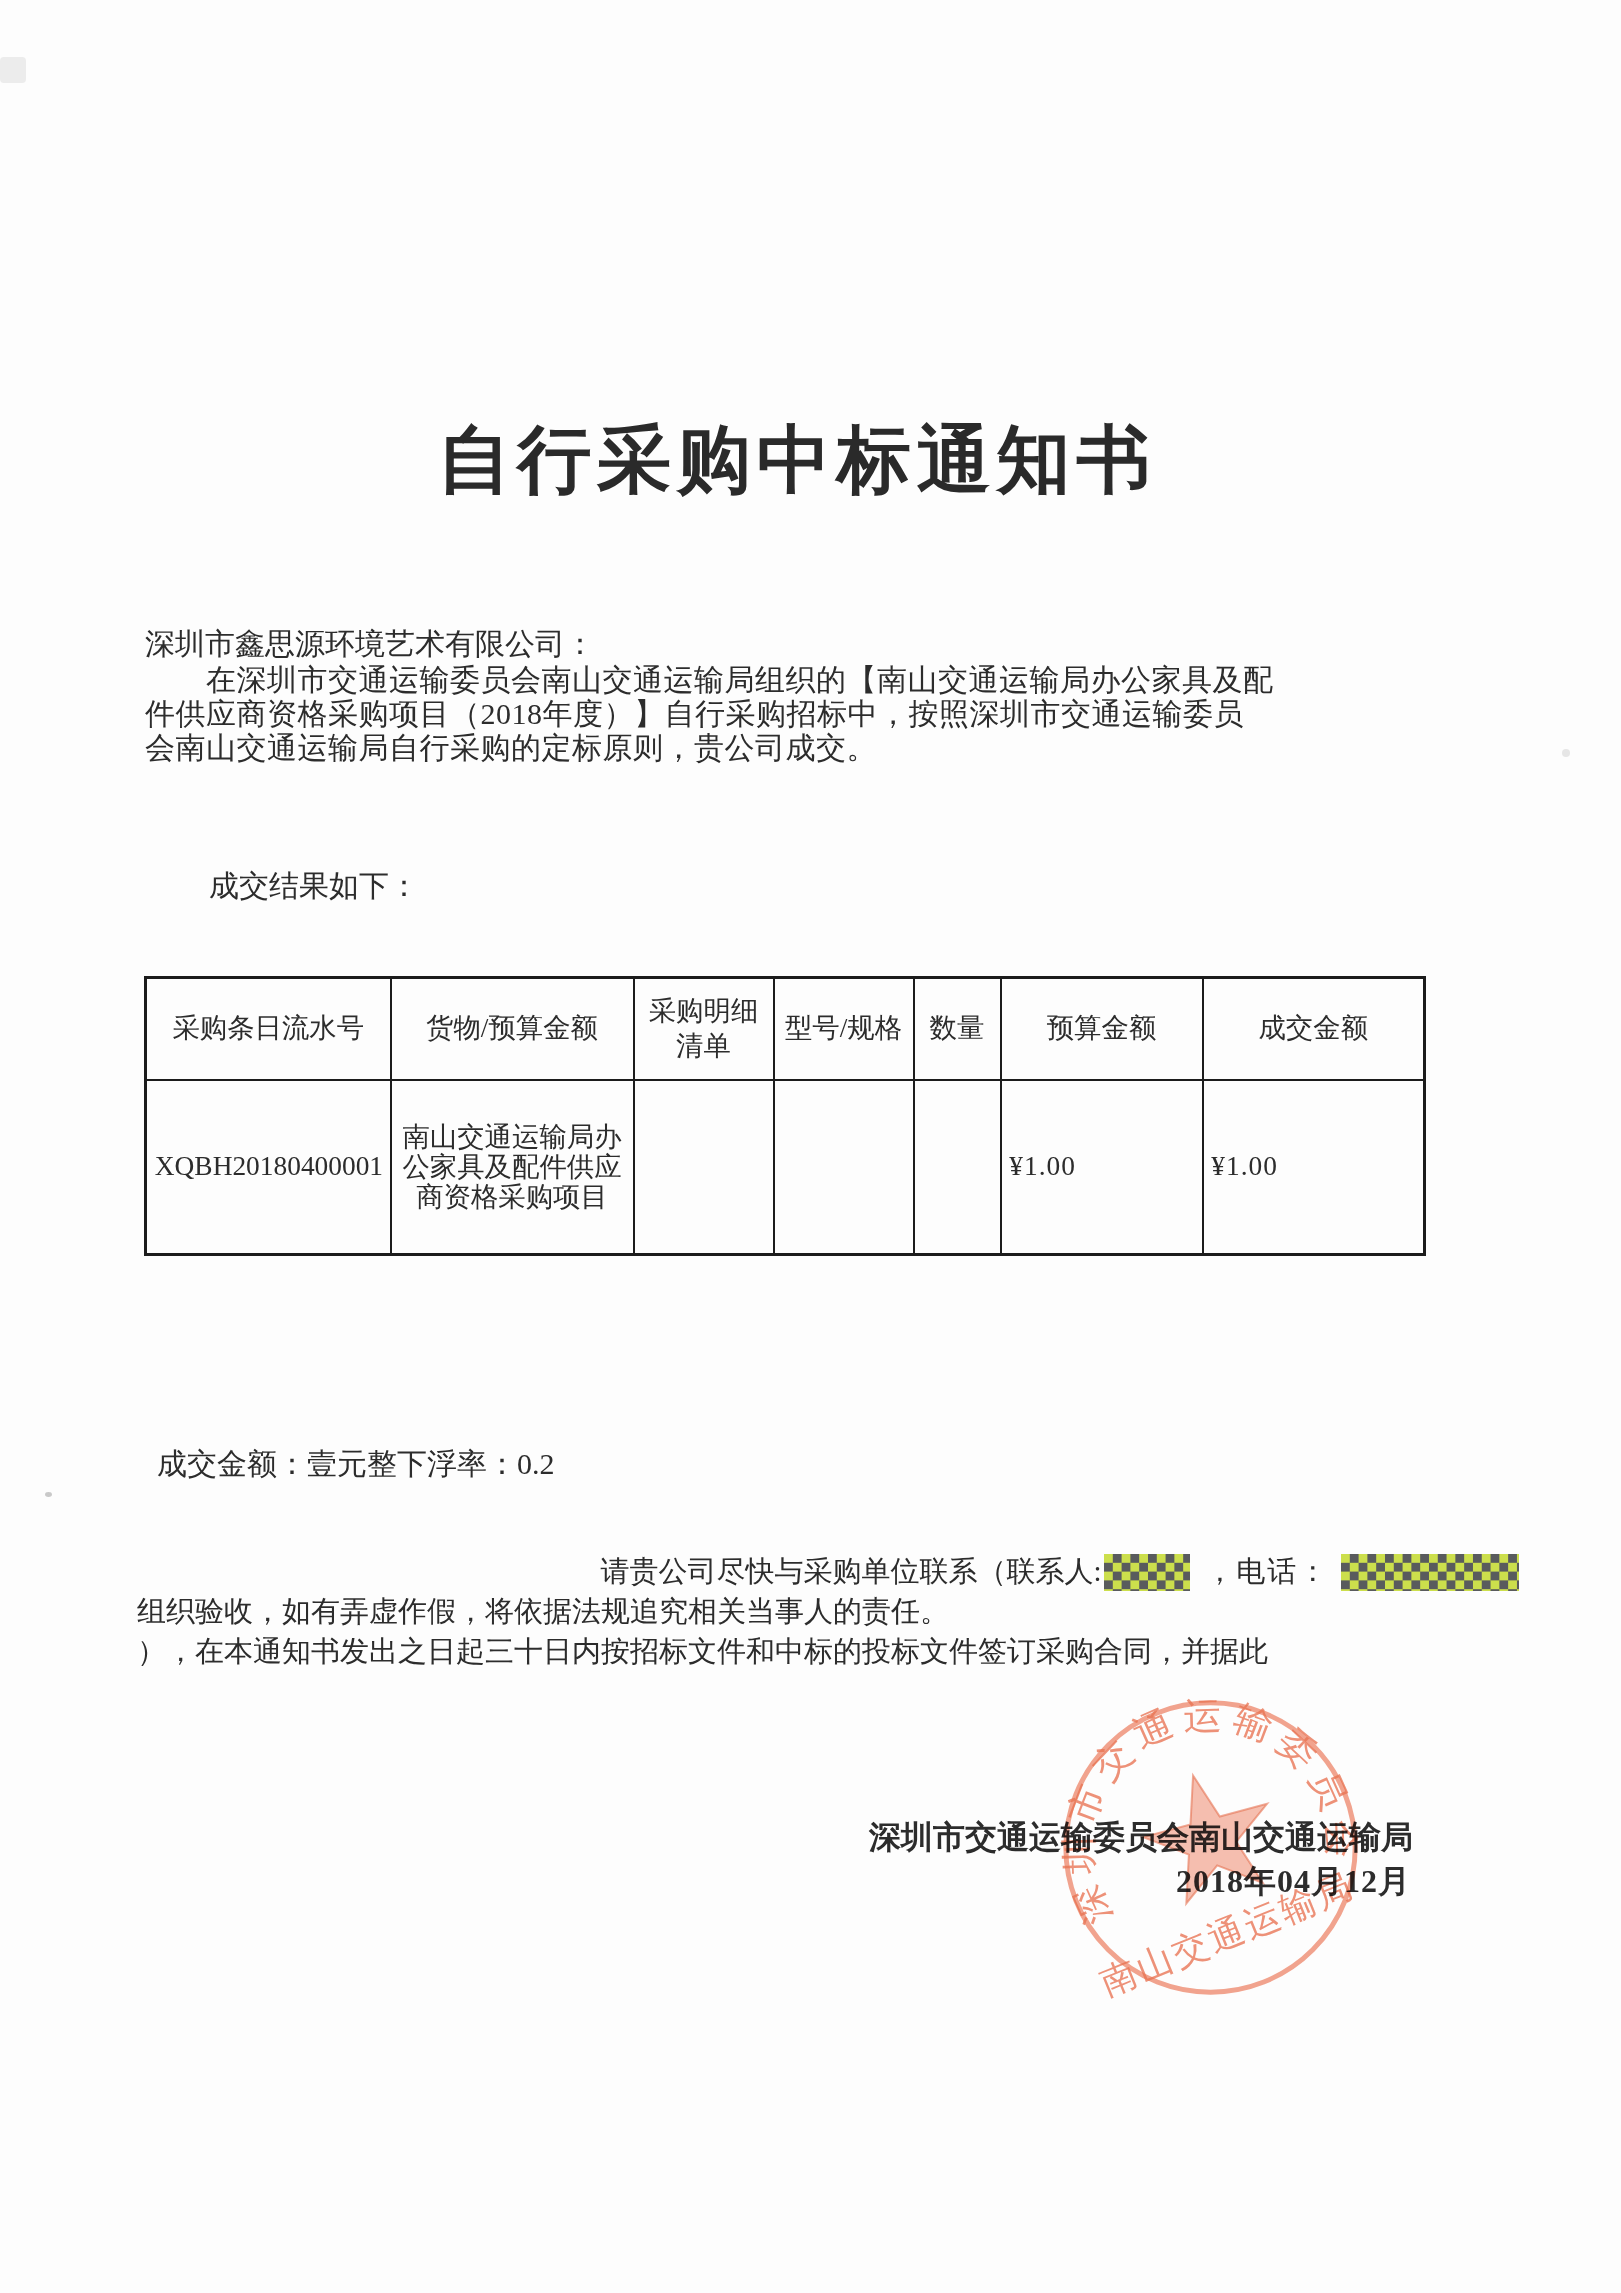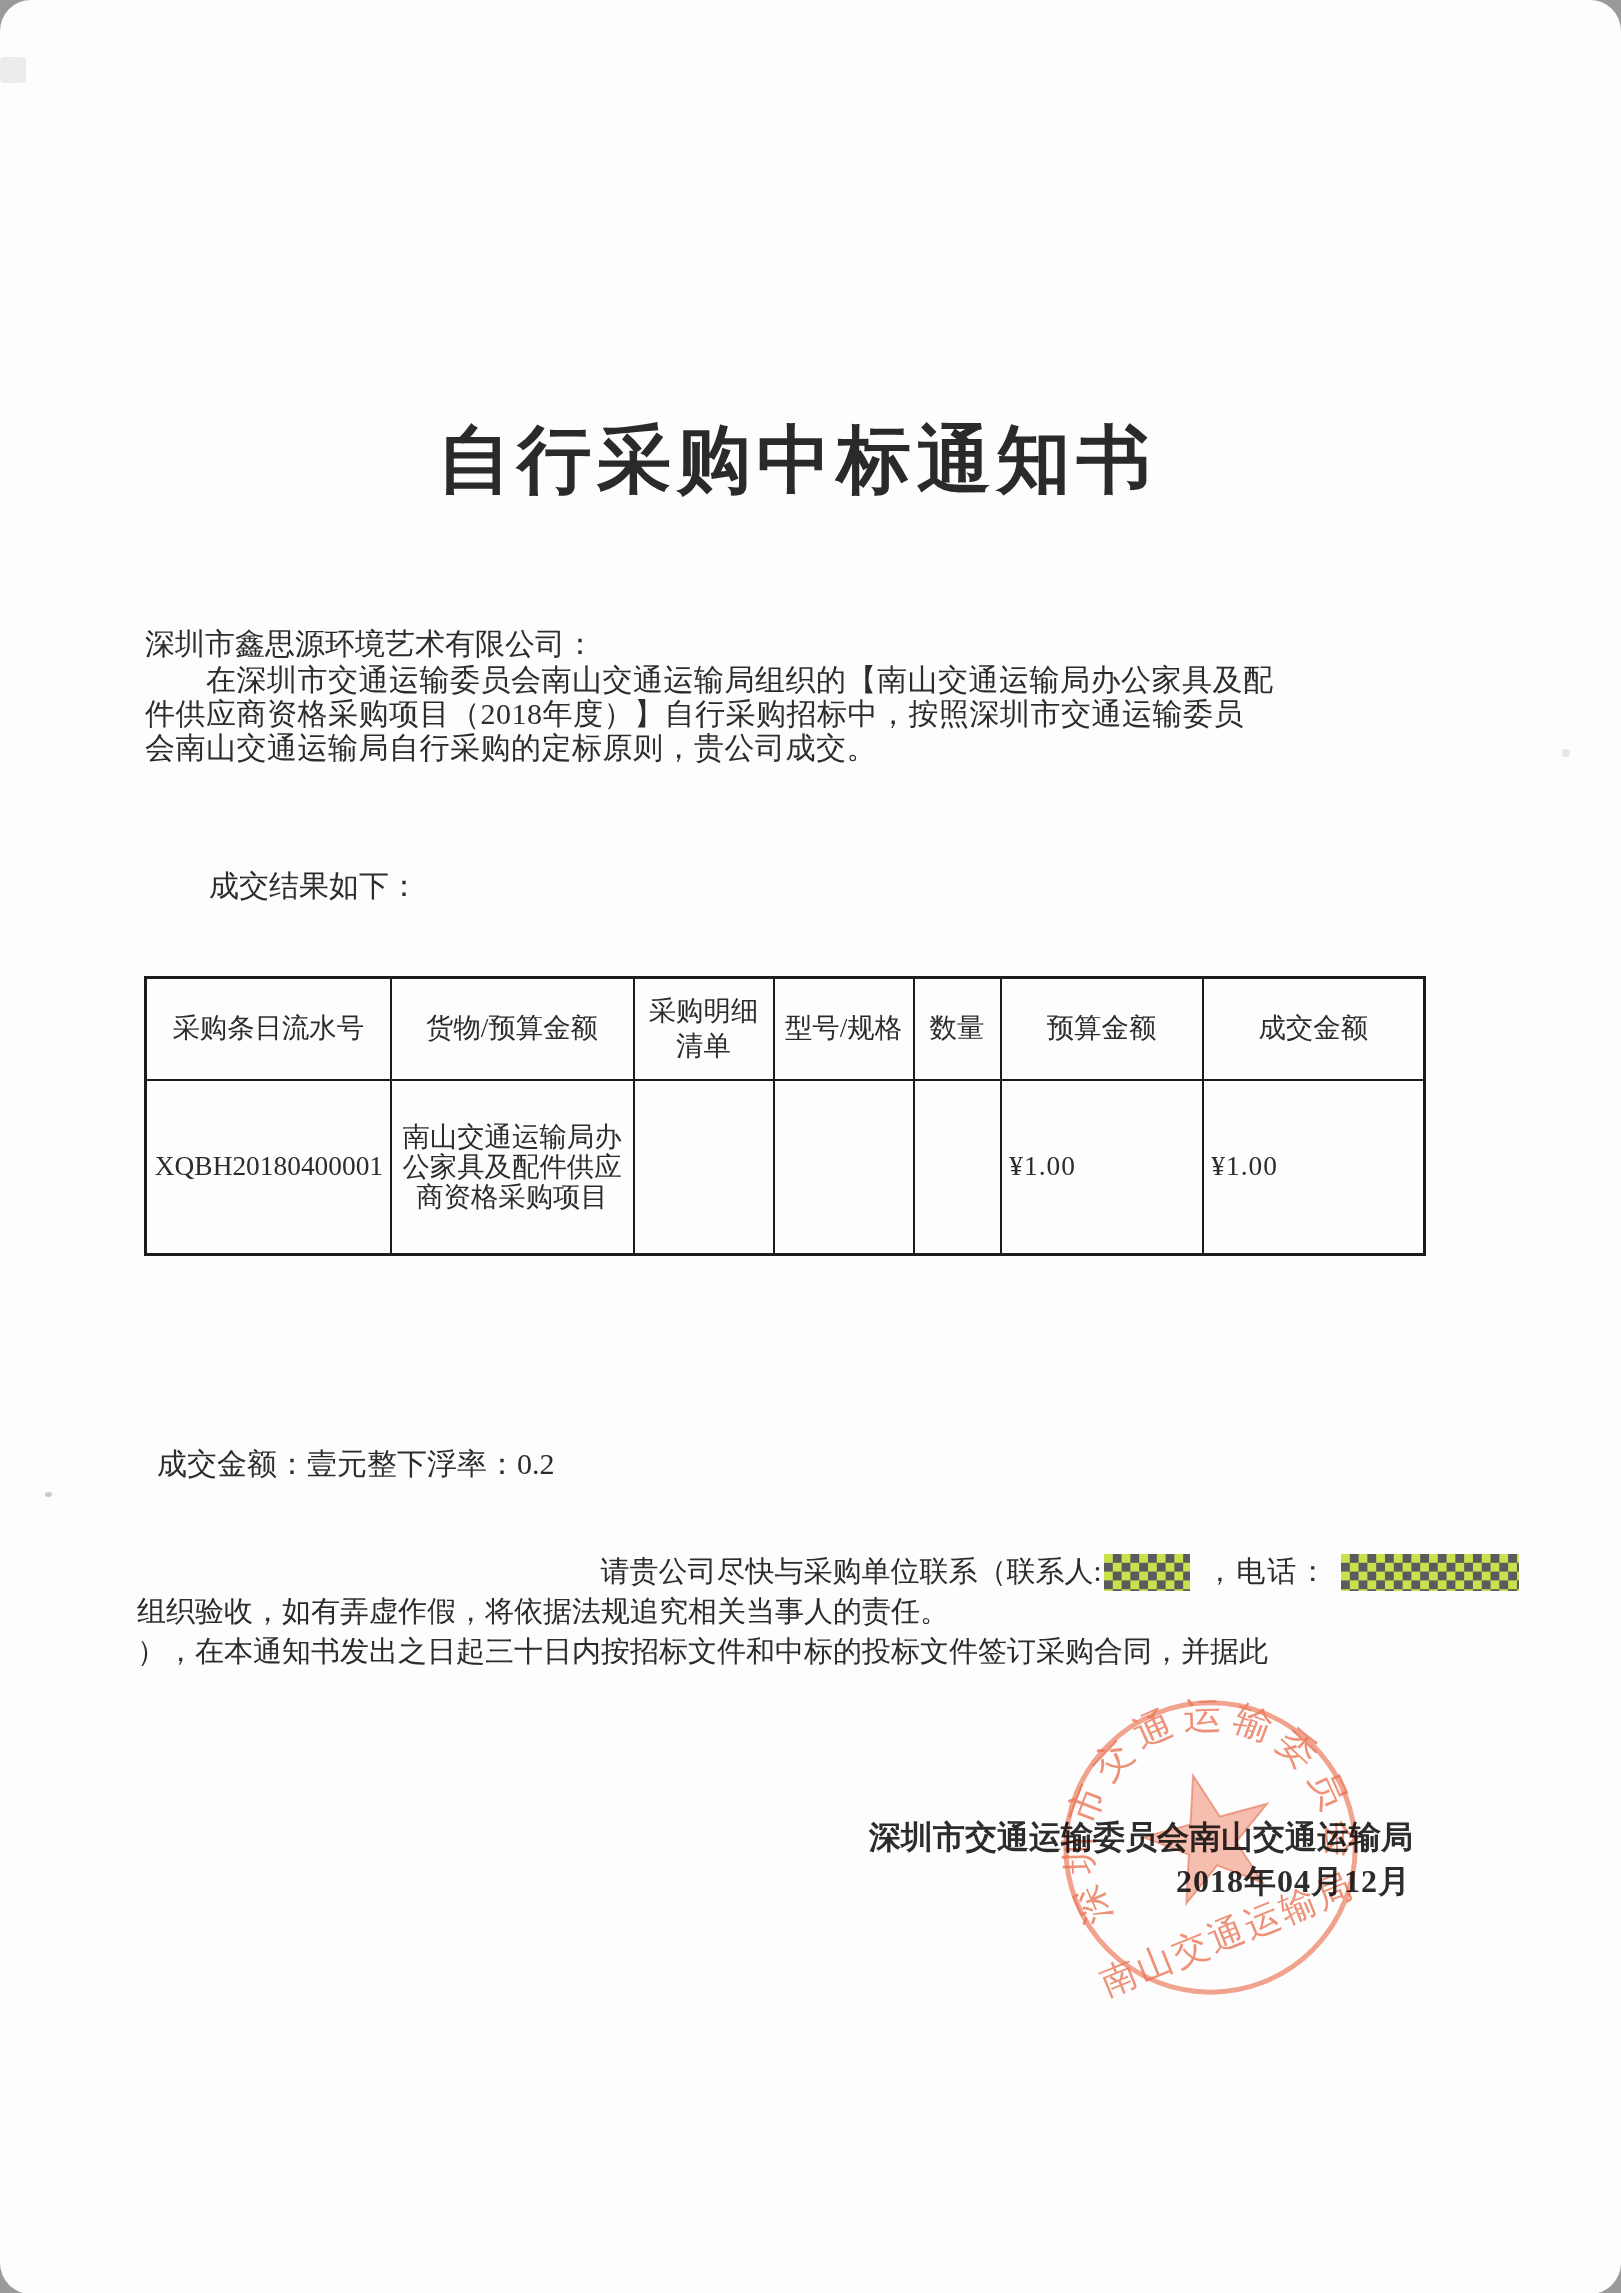--- a/index.html
+++ b/index.html
@@ -1,19 +1,19 @@
 <!DOCTYPE html>
 <html><head>
 <meta charset="utf-8">
 <style>
   html,body{margin:0;padding:0;background:#9a9a9a;}
   .page{
     position:relative;width:1621px;height:2294px;margin:0 auto;
     background:#fdfdfd;overflow:hidden;
-    font-family:"Liberation Serif","DejaVu Serif",serif;color:#2c2c2c;border-radius:31px;
+    font-family:"Liberation Serif","DejaVu Serif",serif;color:#2c2c2c;
   }
   .title{
     position:absolute;top:421px;left:0;width:100%;text-align:center;
     transform:translateX(-13.7px);
     font-size:74px;font-weight:700;letter-spacing:5.9px;color:#2a2a2a;line-height:78px;
   }
   .addressee{position:absolute;left:145px;top:627px;font-size:30px;line-height:33px;}
   .body-para{position:absolute;left:145px;top:663px;width:1235px;font-size:30px;line-height:34px;}
   .body-line{white-space:nowrap;letter-spacing:0.5px;}
   .body-line.indent{padding-left:61px;}

